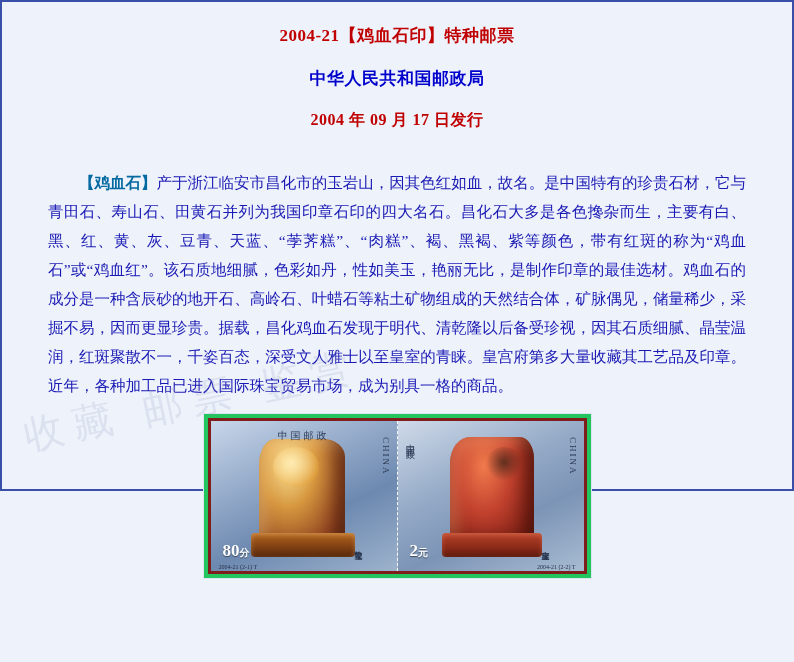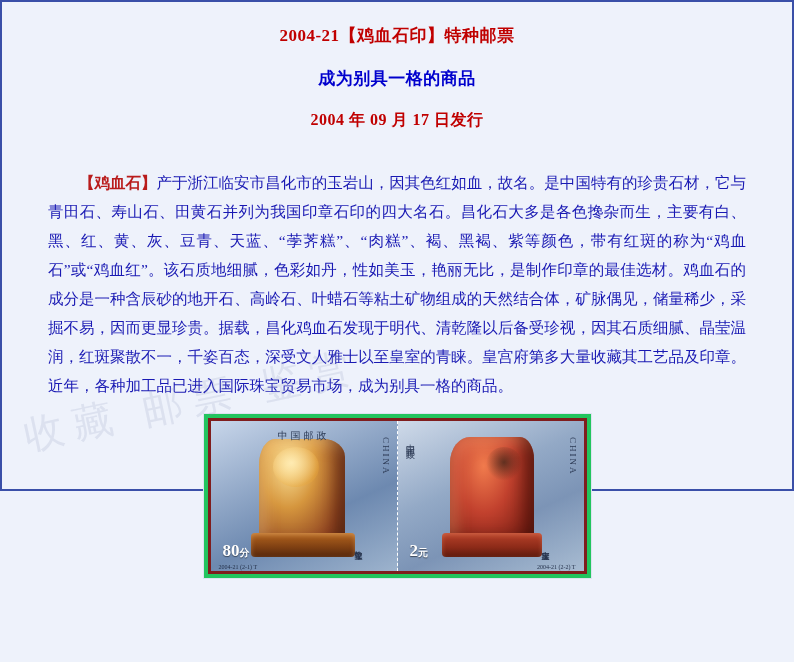--- a/index.html
+++ b/index.html
@@ -53,21 +53,21 @@
     line-height: 29px;
     text-align: justify;
     text-justify: inter-ideograph;
     margin: 0;
   }
   .para {
     text-indent: 2em;
     margin-bottom: 4px;
   }
   .red {
-    color: #b91c1c;
+    color: #0369a1;
     font-weight: bold;
   }
   .stamp-wrap {
     margin-top: 14px;
     display: flex;
     justify-content: center;
   }
   .stamp-frame {
     border: 4px solid #22c55e;
     background: #7f1d1d;
@@ -230,21 +230,21 @@
     font-family: "Liberation Sans", sans-serif;
   }
 </style>
 </head>
 <body>
 
 <div class="page">
   <div class="inner">
 
     <div class="title-line title1">2004-21【鸡血石印】特种邮票</div>
-    <div class="title-line title2">成为别具一格的商品</div>
+    <div class="title-line title2">中华人民共和国邮政局</div>
     <div class="title-line title3">2004 年 09 月 17 日发行</div>
 
     <p class="body-text para">
       <span class="red">【鸡血石】</span><span>产于浙江临安市昌化市的玉岩山，因其色红如血，故名。是中国特有的珍贵石材，它与青田石、寿山石、田黄石并列为我国印章石印的四大名石。昌化石大多是各色搀杂而生，主要有白、黑、红、黄、灰、豆青、天蓝、“荸荠糕”、“肉糕”、褐、黑褐、紫等颜色，带有红斑的称为“鸡血石”或“鸡血红”。该石质地细腻，色彩如丹，性如美玉，艳丽无比，是制作印章的最佳选材。鸡血石的成分是一种含辰砂的地开石、高岭石、叶蜡石等粘土矿物组成的天然结合体，矿脉偶见，储量稀少，采掘不易，因而更显珍贵。据载，昌化鸡血石发现于明代、清乾隆以后备受珍视，因其石质细腻、晶莹温润，红斑聚散不一，千姿百态，深受文人雅士以至皇室的青睐。皇宫府第多大量收藏其工艺品及印章。近年，各种加工品已进入国际珠宝贸易市场，成为别具一格的商品。</span>
     </p>
 
 
     <div class="stamp-wrap">
       <div class="stamp-frame">
         <div class="stamp-pair">

